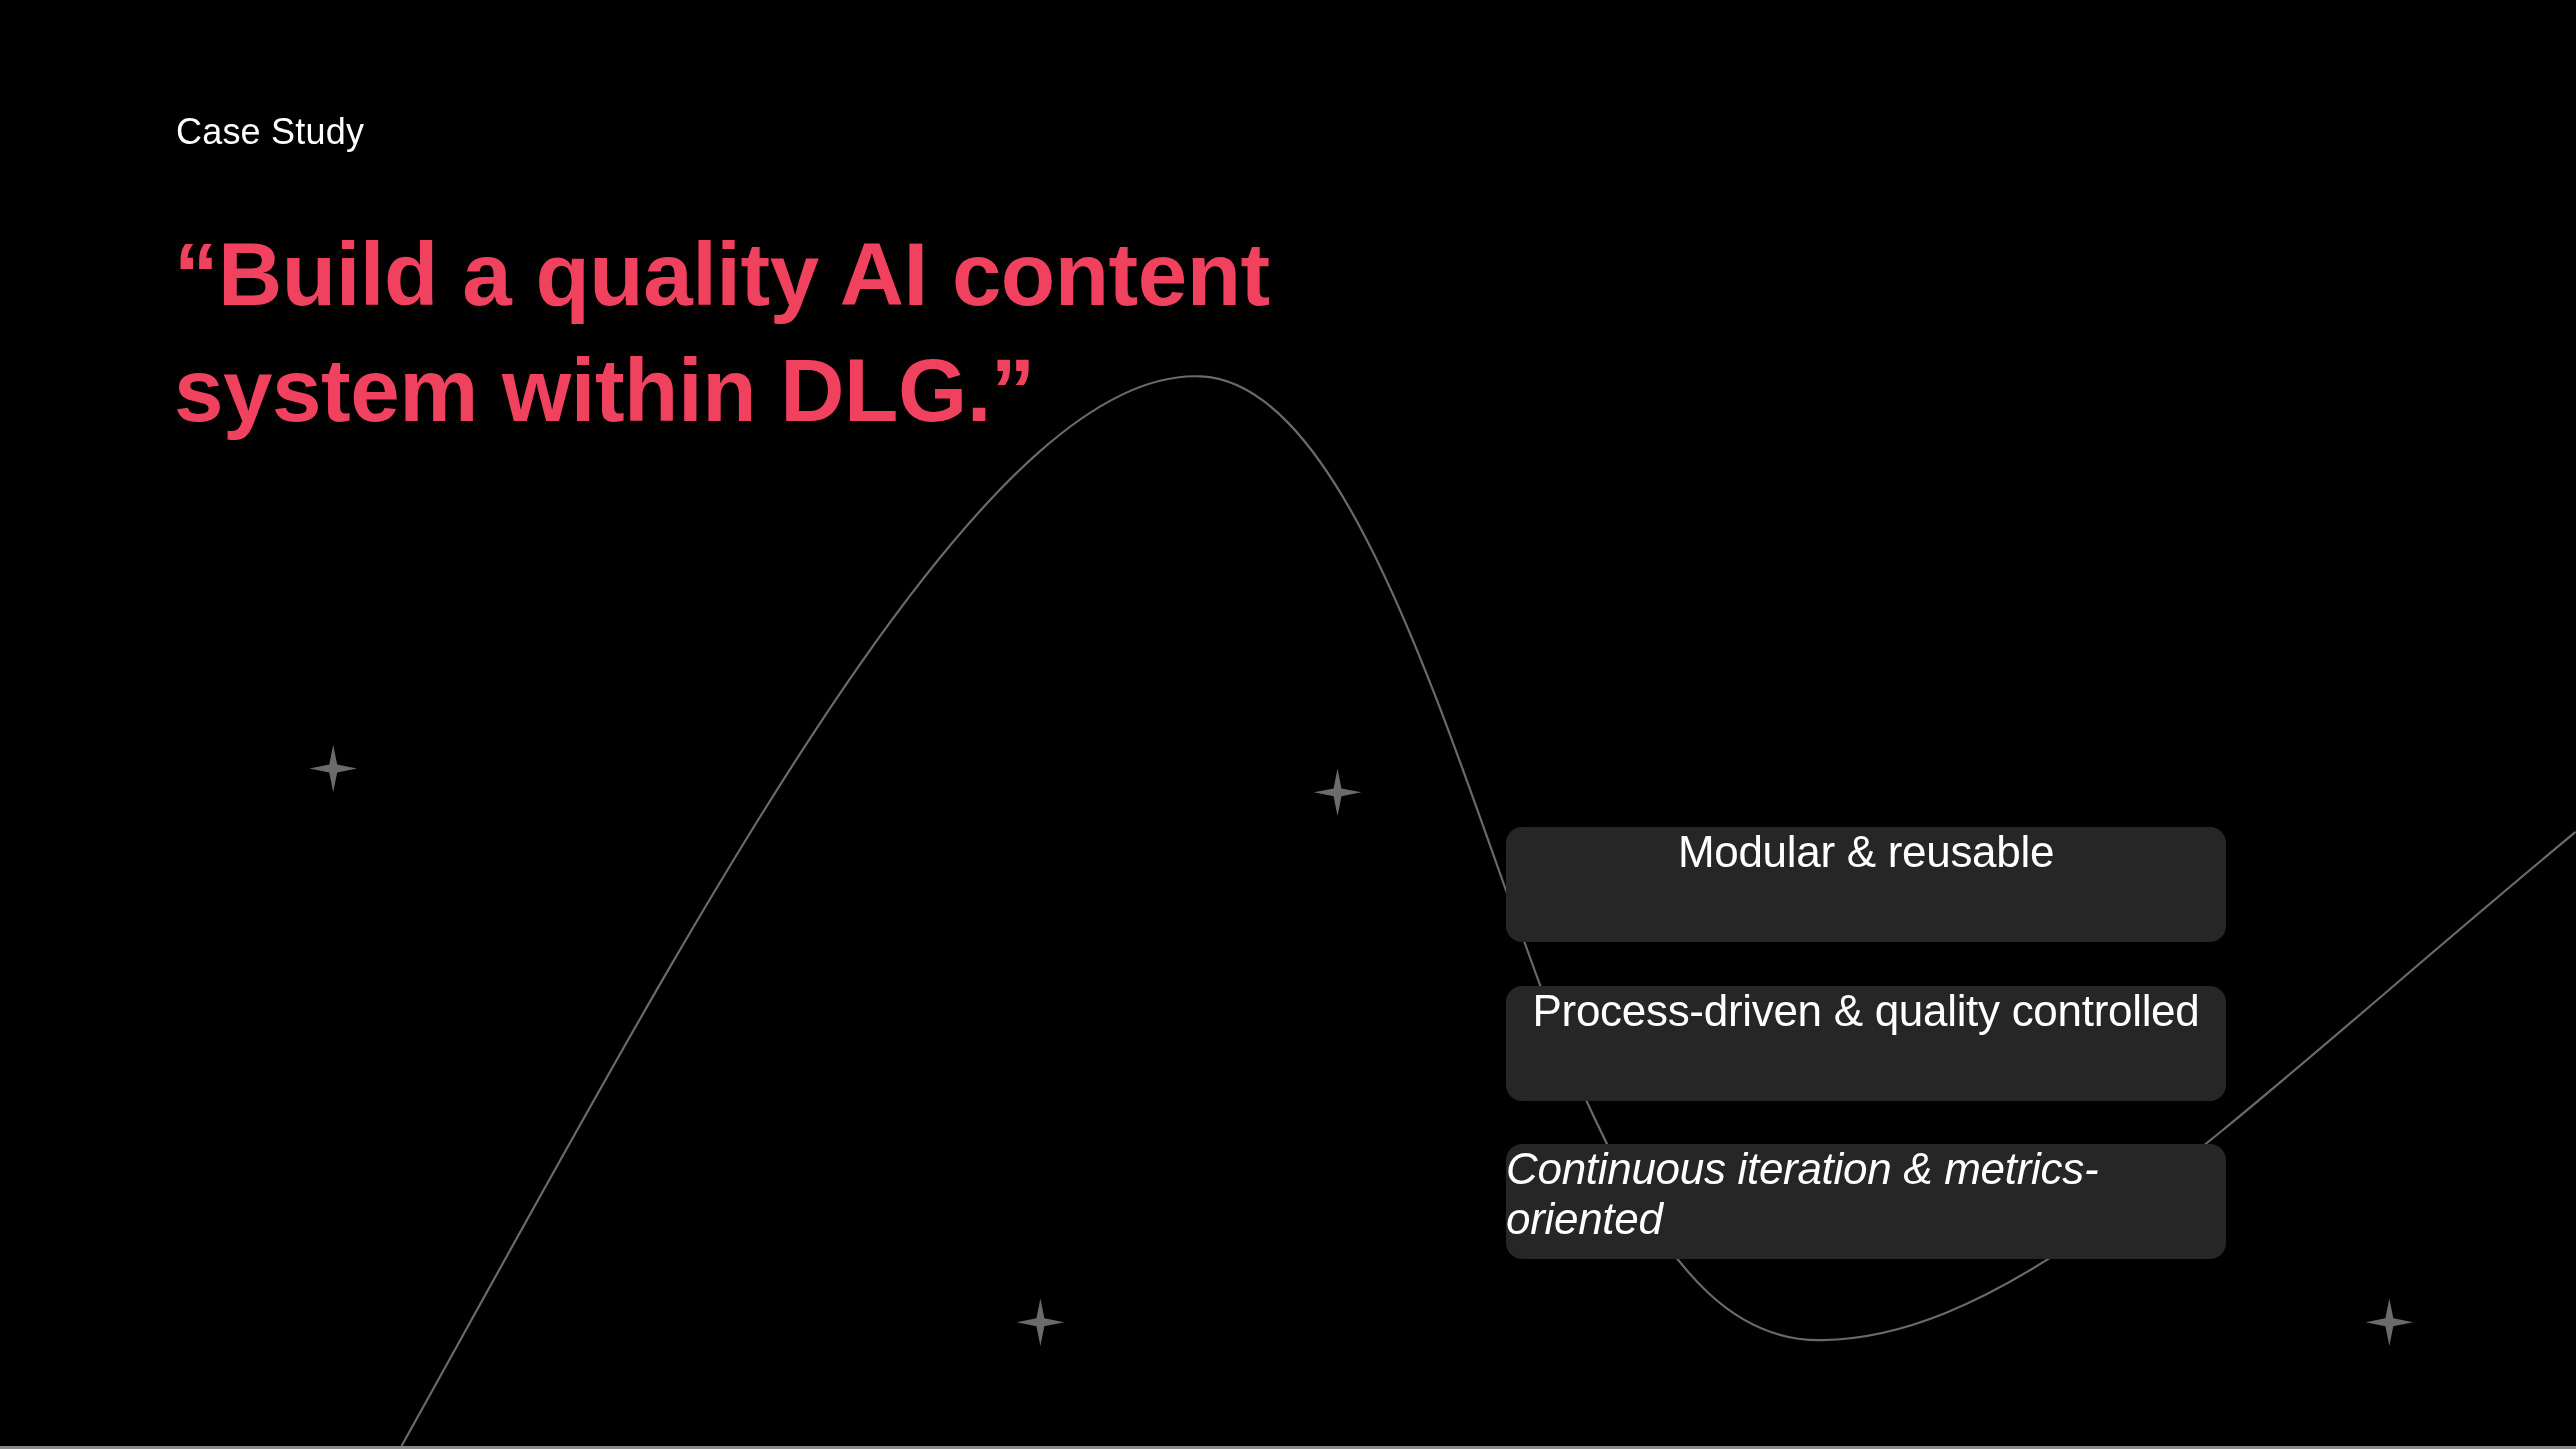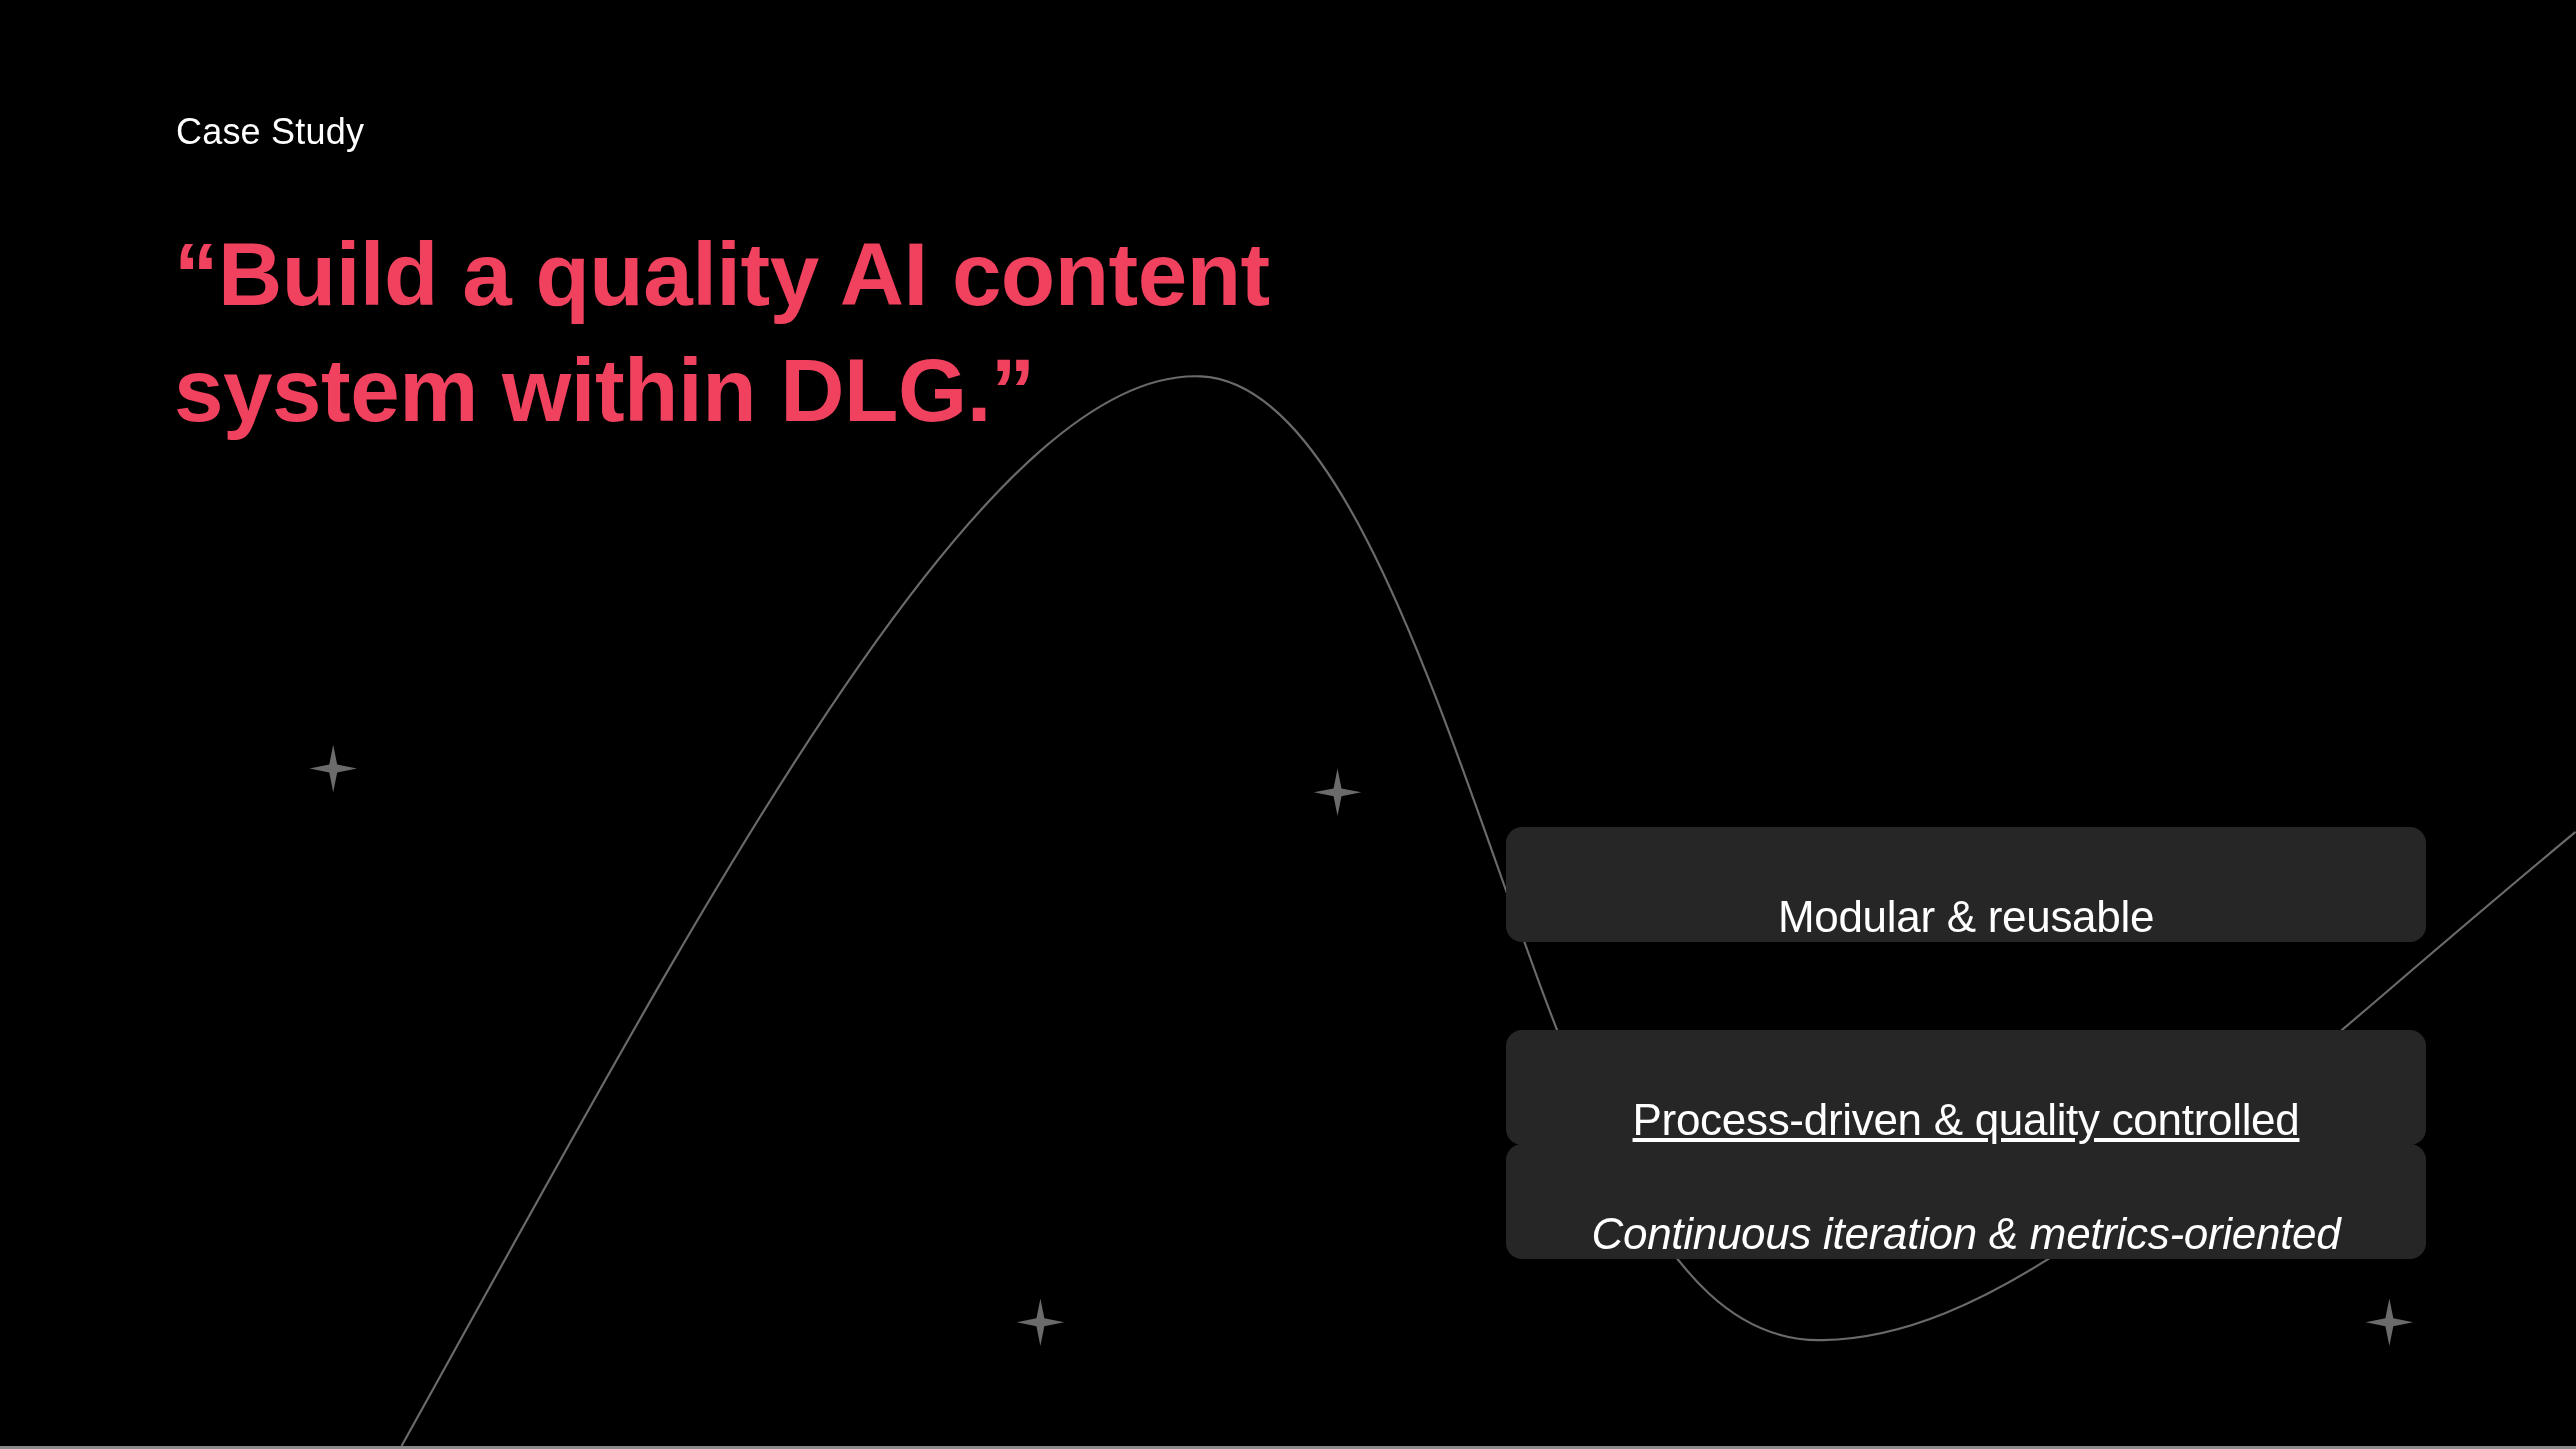--- a/index.html
+++ b/index.html
@@ -1,20 +1,20 @@
 <!DOCTYPE html>
 <html style="--accent: #f0415e; --card: #262626;"><head>
 <meta charset="utf-8">
 <style>
   html, body { margin:0; padding:0; }
   body { width:2576px; height:1449px; background:#000; position:relative; overflow:hidden; font-family:"Liberation Sans", sans-serif; }
   .bg-svg { position:absolute; left:0; top:0; width:2576px; height:1449px; }
   .eyebrow { position:absolute; left:176px; top:111px; color:#ffffff; font-size:36px; font-weight:400; letter-spacing:0.2px; }
   .headline { position:absolute; left:174px; top:216px; width:1238px; color:var(--accent); font-size:89px; font-weight:700; line-height:116px; letter-spacing:-0.5px; margin:0; }
-  .card { position:absolute; left:1506px; width:920px; height:115px; background:var(--card); border-radius:16px; display:flex; align-items:flex-end; justify-content:center; color:#ffffff; font-size:44px; font-weight:400; letter-spacing:-0.3px; }
+  .card { position:absolute; left:1506px; width:720px; height:115px; background:var(--card); border-radius:16px; display:flex; align-items:flex-start; justify-content:center; color:#ffffff; font-size:44px; font-weight:400; letter-spacing:-0.3px; }
   .bottom-rule { position:absolute; left:0; right:0; bottom:0; height:3px; background:#8a8a8a; }
 </style>
 </head>
 <body>
 
 <svg class="bg-svg" viewBox="0 0 2600 1463" xmlns="http://www.w3.org/2000/svg">
   <path d="M 405 1460 C 700 930, 990 370, 1212 380 C 1390 388, 1500 900, 1610 1130 C 1690 1300, 1760 1355, 1840 1353 C 2040 1350, 2250 1130, 2600 840" fill="none" stroke="#6a6a6a" stroke-width="2.2"></path>
   <g transform="translate(336,776)">
     <path d="M0 -24 L4 -4 L24 0 L4 4 L0 24 L-4 4 L-24 0 L-4 -4 Z" fill="#6b6b6b"></path>
   </g>
@@ -29,21 +29,21 @@
   </g>
 </svg>
 
 <div class="eyebrow">Case Study</div>
 
 <h1 class="headline">“Build a quality AI content system within DLG.”</h1>
 
 <div class="card" style="top:827px;">
   <span>Modular &amp; reusable</span>
 </div>
-<div class="card" style="top:1030px;text-decoration:underline;">
+<div class="card" style="top:986px;">
   <span>Process-driven &amp; quality controlled</span>
 </div>
 <div class="card" style="top:1144px;font-style:italic;">
   <span>Continuous iteration &amp; metrics-oriented</span>
 </div>
 
 <div class="bottom-rule"></div>
 
 
 </body></html>

